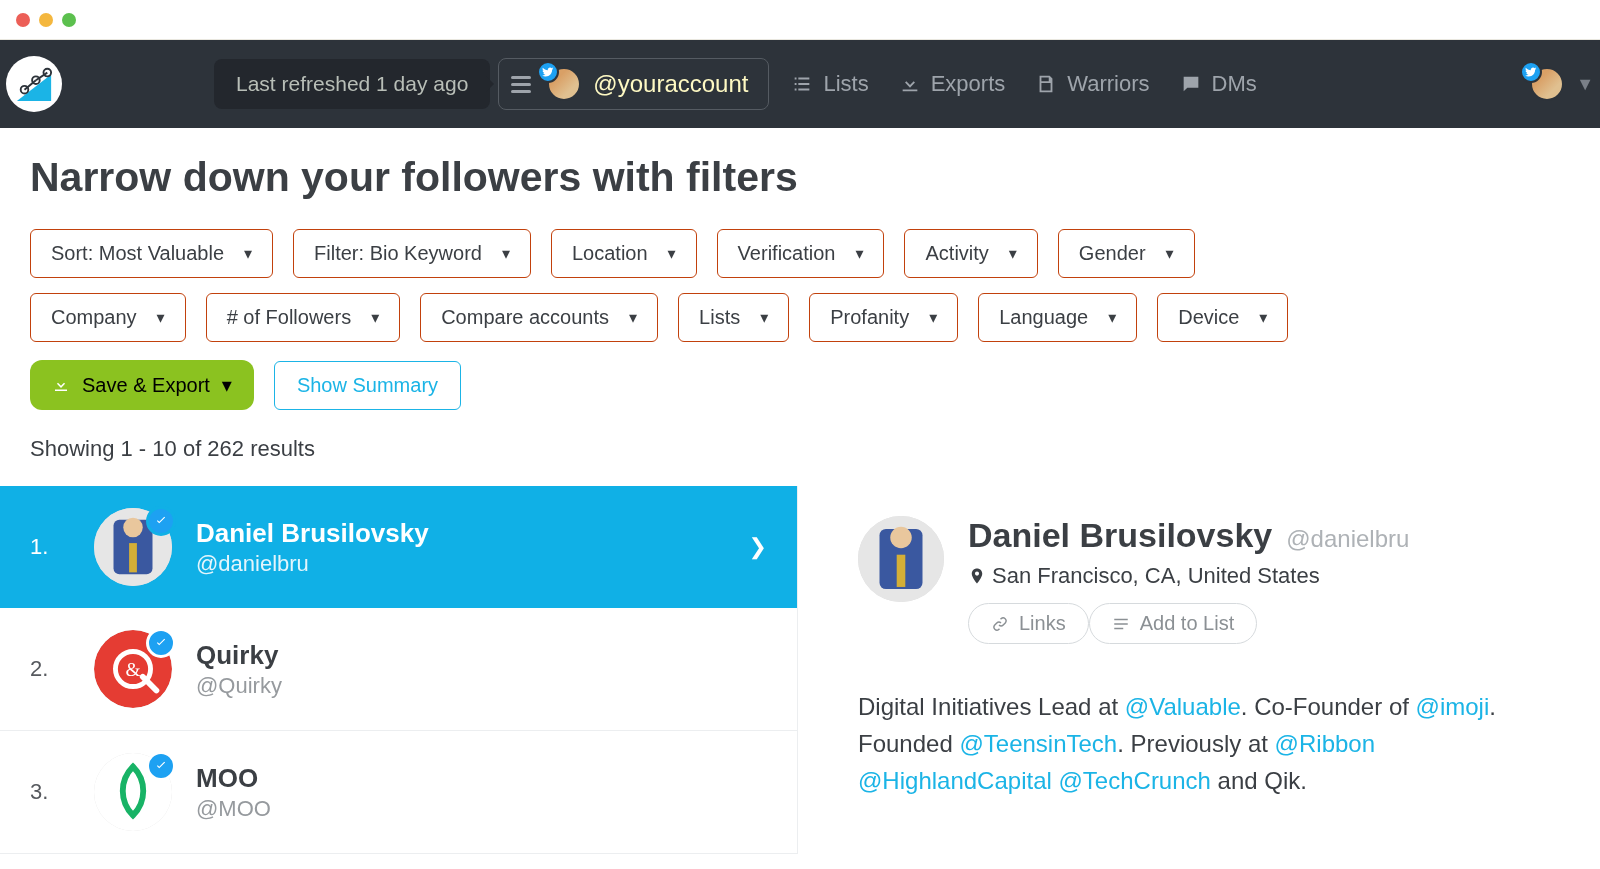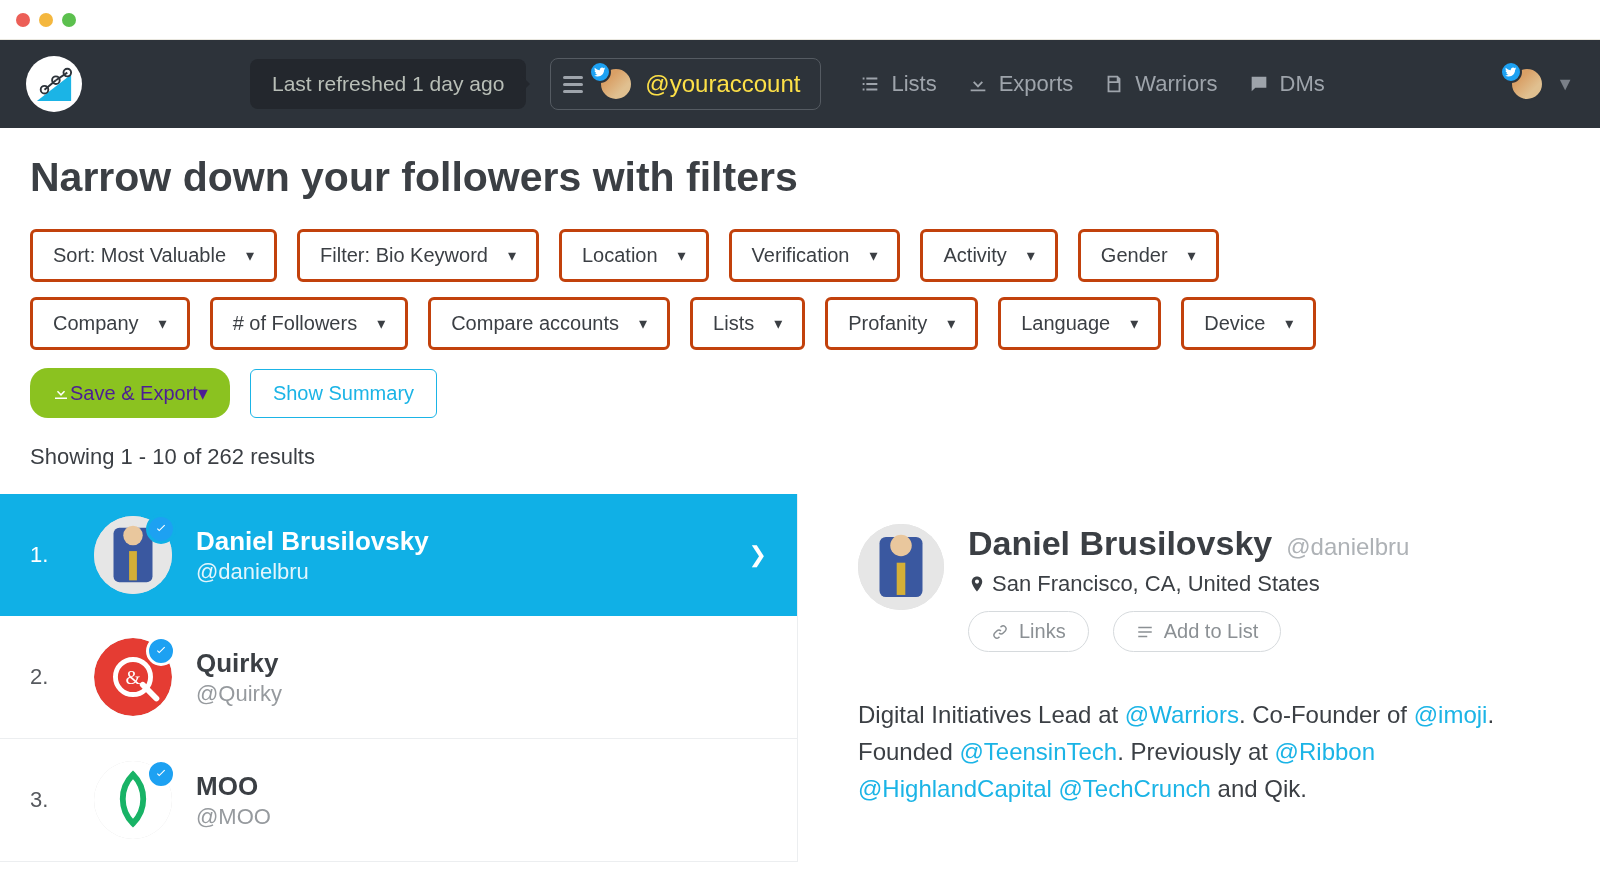--- a/index.html
+++ b/index.html
@@ -26,22 +26,22 @@
   .dot-red   { background: #ec5f57; }
   .dot-yellow{ background: #f4b73e; }
   .dot-green { background: #5cc04e; }
 
   
   .topbar {
     background: #2d333a;
     height: 88px;
     display: flex;
     align-items: center;
-    padding: 0 26px;
-    gap: 18px;
+    padding: 0 6px;
+    gap: 2px;
     color: #b8beb7;
   }
   .logo {
     width: 56px; height: 56px; border-radius: 50%; background: #fff;
     display: flex; align-items: center; justify-content: center;
     flex: 0 0 auto;
   }
   .logo svg { width: 38px; height: 38px; }
 
   .refresh-pill {
@@ -60,21 +60,21 @@
     border: 8px solid transparent;
     border-left-color: #23272d;
   }
 
   .account-chip {
     display: flex; align-items: center; gap: 12px;
     background: #2d333a;
     border: 1px solid #555b62;
     border-radius: 8px;
     padding: 8px 20px 8px 12px;
-    color: #fde047;
+    color: #fef9c3;
     font-size: 24px;
     margin-left: 6px;
   }
   .hamburger { display: flex; flex-direction: column; gap: 4px; margin-right: 4px;}
   .hamburger span { display: block; width: 20px; height: 3px; background: #9ea4ab; border-radius: 2px;}
   .avatar-small {
     width: 34px; height: 34px; border-radius: 50%;
     background: linear-gradient(135deg,#d9a066 30%,#e0c090 70%);
     position: relative; overflow: hidden; flex: 0 0 auto;
     border: 2px solid #2d333a;
@@ -98,30 +98,30 @@
   .right-avatar .caret { color:#7a8088; font-size:18px;}
 
   
   .page { padding: 26px 30px 0 30px; }
   .page-title { font-size: 41px; font-weight: 700; color: #3b3f44; margin-bottom: 28px; }
 
   .filter-rows { display: flex; flex-direction: column; gap: 15px; margin-bottom: 18px;}
   .filter-row { display: flex; flex-wrap: wrap; gap: 20px; }
   .filter-pill {
     display: inline-flex; align-items: center; gap: 20px;
-    border: 3px solid #c2410c; border-radius: 6px;
+    border: 1px solid #c2410c; border-radius: 6px;
     padding: 12px 20px; font-size: 20px; color: #3b3f44;
     background: #fff; cursor: pointer;
   }
   .filter-pill .chev { color: #3b3f44; font-size: 16px; }
 
   .action-row { display: flex; gap: 20px; align-items: center; margin-bottom: 26px;}
   .btn-save {
-    display: inline-flex; align-items: center; 
-    background: #8bc220; color: #4c1d95; border-radius: 18px;
+    display: inline-flex; align-items: center; gap: 12px;
+    background: #8bc220; color: #000000; border-radius: 12px;
     padding: 13px 22px; font-size: 20px; cursor:pointer; border:none;
   }
   .btn-save svg { width:18px; height:18px; fill:#fff;}
   .btn-summary {
     display:inline-flex; align-items:flex-end;
     border: 1.5px solid #1bb4e6; color:#1bb4e6; background:#fff;
     border-radius:6px; padding: 12px 22px; font-size:20px; cursor:pointer;
   }
 
   .results-line { font-size: 22px; color:#3b3f44; margin-bottom: 24px;}
@@ -169,21 +169,21 @@
   
   .detail-header { display:flex; gap: 24px; }
   .detail-avatar {
     width: 86px; height:86px; border-radius:50%; background:#ddd; flex:0 0 auto;
     overflow:hidden; display:flex; align-items:center; justify-content:center;
   }
   .detail-title-line { display:flex; align-items:baseline; gap:14px; flex-wrap:wrap;}
   .detail-name { font-size: 34px; font-weight:700; color:#3b3f44;}
   .detail-handle { font-size: 24px; color:#aeb2b6;}
   .detail-location { display:flex; align-items:center; gap:6px; font-size:22px; color:#3b3f44; margin-top:8px;}
-  .detail-btns { display:flex; gap:24px; margin-top:14px;}
+  .detail-btns { display:flex; gap:0; margin-top:14px;}
   .pill-btn {
     display:inline-flex; align-items:center; gap:10px;
     border:1px solid #d6dadd; border-radius: 999px;
     padding: 8px 22px; font-size:20px; color:#8b9094; background:#fff; cursor:pointer;
   }
   .pill-btn svg { width:18px; height:18px; fill:#8b9094;}
 
   .bio { margin-top: 44px; font-size: 24px; color:#3b3f44; line-height:1.55; max-width: 720px;}
   .bio a { color:#1bb4e6; text-decoration:none; }
 
@@ -451,15 +451,15 @@
           <button class="pill-btn">
             <svg viewBox="0 0 24 24">
                 <path d="M3 5h18v2H3zM3 11h18v2H3zM3 17h12v2H3z"></path>
               </svg>
             <span>Add to List</span>
           </button>
         </div>
       </div>
     </div>
 
-    <p class="bio" id="bio">Digital Initiatives Lead at <a href="#">@Warriors</a>. Co-Founder of <a href="#">@imoji</a>. Founded <a href="#">@TeensinTech</a>. Previously at <a href="#">@Ribbon</a> <a href="#">@HighlandCapital</a> <a href="#">@TechCrunch</a> and Qik.</p>
+    <p class="bio" id="bio">Digital Initiatives Lead at <a href="#">@Valuable</a>. Co-Founder of <a href="#">@imoji</a>. Founded <a href="#">@TeensinTech</a>. Previously at <a href="#">@Ribbon</a> <a href="#">@HighlandCapital</a> <a href="#">@TechCrunch</a> and Qik.</p>
   </div>
 </div>
 
 </body></html>

